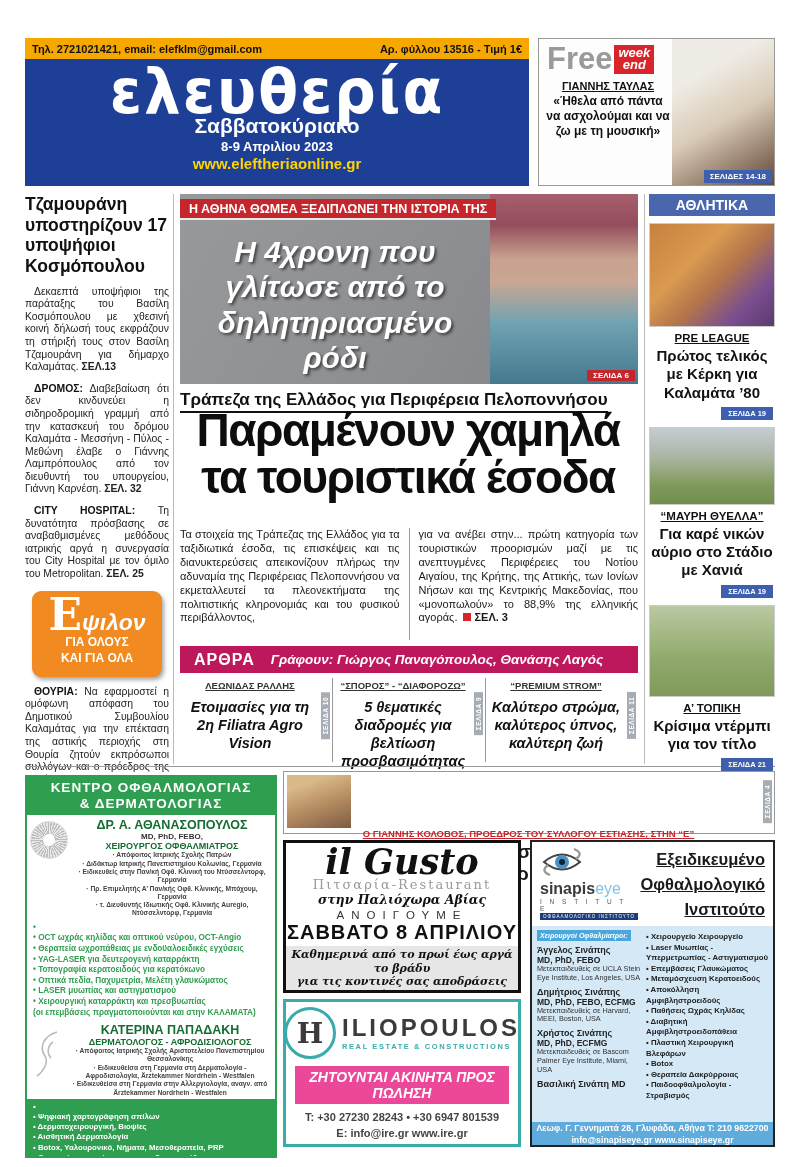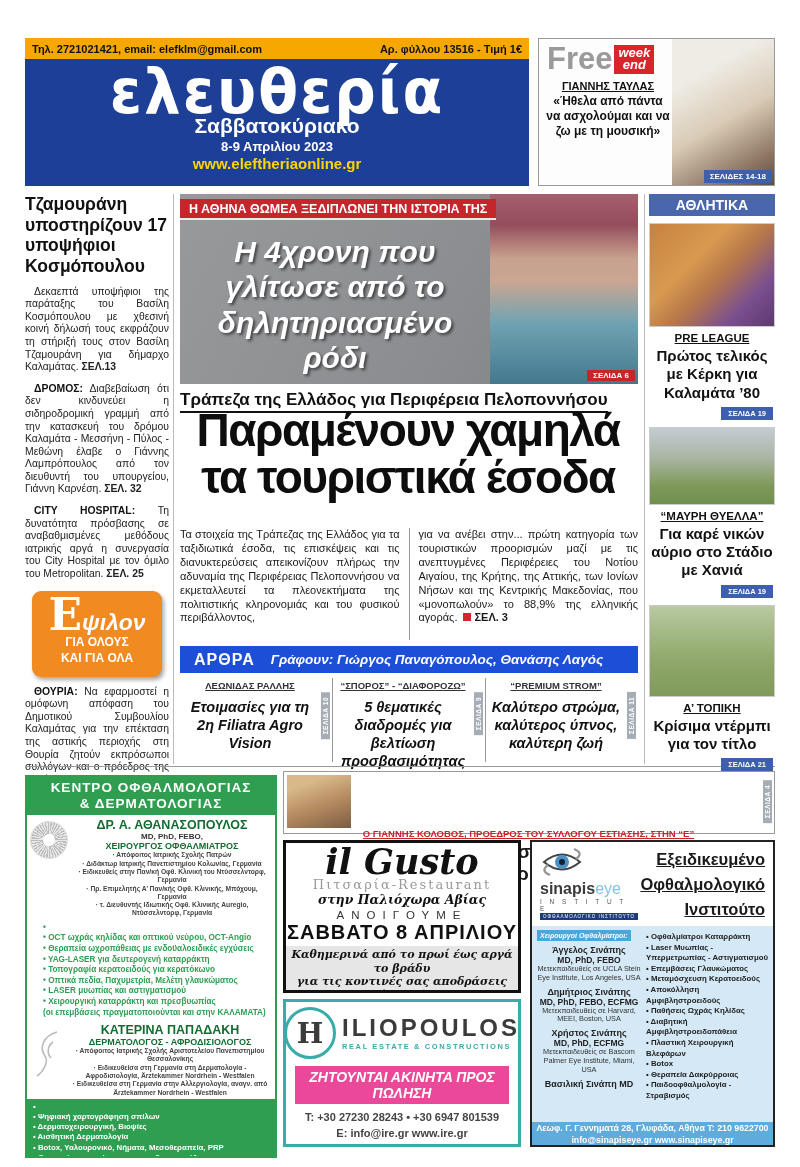--- a/index.html
+++ b/index.html
@@ -68,21 +68,21 @@
                  border-bottom:2px solid #111; padding-bottom:1px; }
   .main-headline { position:absolute; left:176px; top:407px; width:464px; text-align:center;
                    font-size:46px; font-weight:bold; letter-spacing:-1.5px; line-height:1.02; color:#0d0d0d; }
   .main-body { position:absolute; left:180px; top:528px; width:458px; height:112px; display:flex; }
   .bcol { flex:1; font-size:11px; line-height:13.9px; text-align:justify; color:#1a1a1a; }
   .bcol2 { border-left:1px solid #999; padding-left:9px; margin-left:9px; }
   .red-sq { display:inline-block; width:8px; height:8px; background:#d8242b; margin:0 3px 0 6px; }
   .pg-main { font-weight:bold; }
 
   
-  .arthra-bar { position:absolute; left:180px; top:646px; width:458px; height:27px; background:#1d4ed8;
+  .arthra-bar { position:absolute; left:180px; top:646px; width:458px; height:27px; background:#be185d;
                 color:#fff; display:flex; align-items:center; padding:0 14px; gap:16px; }
   .arthra-title { font-size:16px; font-weight:bold; letter-spacing:1px; }
   .arthra-authors { font-size:13.5px; font-weight:bold; font-style:italic; }
   .teasers { position:absolute; left:180px; top:678px; width:458px; height:84px; display:flex; }
   .teaser { flex:1; text-align:center; position:relative; padding:2px 16px 0 4px; }
   .teaser + .teaser { border-left:1px solid #999; }
   .t-kicker { font-size:9.5px; font-weight:bold; text-decoration:underline; color:#333; }
   .t-text { font-size:14.5px; font-weight:bold; font-style:italic; line-height:1.25; margin-top:7px; }
   .vbadge { position:absolute; right:2px; top:14px; writing-mode:vertical-rl; transform:rotate(180deg);
             background:#a7adb5; color:#fff; font-size:6.5px; font-weight:bold; padding:5px 1px; letter-spacing:.5px; }
@@ -117,21 +117,21 @@
   .ag-doc { position:relative; padding:3px 4px 2px 46px; text-align:center; }
   .ag-logo { position:absolute; left:3px; top:6px; width:38px; height:38px; border-radius:50%;
              background:repeating-conic-gradient(#e8e8e8 0 5deg,#bdbdbd 5deg 10deg); border:1px solid #ddd; }
   .ag-logo::after { content:""; position:absolute; left:12px; top:12px; width:12px; height:12px;
                     border-radius:50%; background:#fff; }
   .ag-face { position:absolute; left:6px; top:8px; width:34px; height:52px; }
   .ag-name { color:#136c30; font-weight:bold; font-size:12.5px; }
   .ag-creds { font-size:8px; font-weight:bold; color:#333; }
   .ag-role { font-size:9px; font-weight:bold; color:#136c30; }
   .ag-cv div { font-size:6.7px; line-height:8.3px; color:#444; font-weight:bold; }
-  .ag-services { padding:3px 6px 2px 16px; }
+  .ag-services { padding:3px 6px 2px 6px; }
   .ag-services div { font-size:8.2px; line-height:10.6px; font-weight:bold; color:#2f9e51; }
   .ag-services div::before { content:"• "; }
   .ag-services div.noB::before { content:""; }
   .ag-services2 { background:#2f9e51; padding:3px 6px; }
   .ag-services2 div { font-size:7.8px; line-height:10.2px; font-weight:bold; color:#fff; }
   .ag-services2 div::before { content:"• "; }
 
   
   .ad-gusto { position:absolute; left:283px; top:840px; width:238px; height:153px; border:3px solid #111;
               text-align:center; background:#fff; overflow:hidden; }
@@ -163,21 +163,21 @@
   .s-top { height:84px; display:flex; }
   .s-logoarea { width:106px; padding:3px 0 0 8px; position:relative; }
   .s-brand { font-size:16px; font-weight:bold; color:#3b3b3b; margin-top:1px; }
   .s-brand .lt { color:#7fc3e8; font-weight:normal; }
   .s-inst { font-size:6.5px; letter-spacing:3px; color:#555; }
   .s-minibar { background:#1d3d7a; color:#fff; font-size:4.5px; letter-spacing:1px; padding:1px 3px;
                width:fit-content; margin-top:1px; }
   .s-title { flex:1; text-align:right; padding:5px 8px 0 0; font-size:16.5px; font-weight:bold;
              line-height:1.5; text-decoration:underline; color:#1a1a1a; }
   .s-body { display:flex; background:#d4e8f6; padding:4px 4px 2px 5px; gap:5px; height:196px; }
-  .s-docs { width:104px;text-align:center; }
+  .s-docs { width:104px; }
   .s-docs-header { background:#4aa7dc; color:#fff; font-style:italic; font-weight:bold; font-size:7px;
                    padding:2px 3px; width:fit-content; }
   .s-doc { margin-top:4px; }
   .s-doc-name { font-size:9px; font-weight:bold; color:#222; }
   .s-doc-creds { font-size:8.5px; font-weight:bold; color:#222; }
   .s-doc-note { font-size:7.3px; color:#333; line-height:8.8px; }
   .s-services { flex:1; padding-top:2px; }
   .s-services div { font-size:7.8px; font-weight:bold; color:#222; line-height:10.6px; }
   .s-services div::before { content:"• "; }
   .s-footer { background:#5fabdc; color:#fff; font-size:8.8px; font-weight:bold; text-align:center;
@@ -413,21 +413,21 @@
         <div class="s-doc">
           <div class="s-doc-name">Χρήστος Σινάπης</div>
           <div class="s-doc-creds">MD, PhD, ECFMG</div>
           <div class="s-doc-note">Μετεκπαιδευθείς σε Bascom Palmer Eye Institute, Miami, USA</div>
         </div>
         <div class="s-doc">
           <div class="s-doc-name">Βασιλική Σινάπη MD</div>
         </div>
       </div>
       <div class="s-services">
-          <div>Οφθαλμίατροι Καταρράκτη</div>
+          <div>Χειρουργείο Χειρουργείο</div>
           <div>Laser Μυωπίας - Υπερμετρωπίας - Αστιγματισμού</div>
           <div>Επεμβάσεις Γλαυκώματος</div>
           <div>Μεταμόσχευση Κερατοειδούς</div>
           <div>Αποκόλληση Αμφιβληστροειδούς</div>
           <div>Παθήσεις Ωχράς Κηλίδας</div>
           <div>Διαβητική Αμφιβληστροειδοπάθεια</div>
           <div>Πλαστική Χειρουργική Βλεφάρων</div>
           <div>Botox</div>
           <div>Θεραπεία Δακρύρροιας</div>
           <div>Παιδοοφθαλμολογία - Στραβισμός</div>

